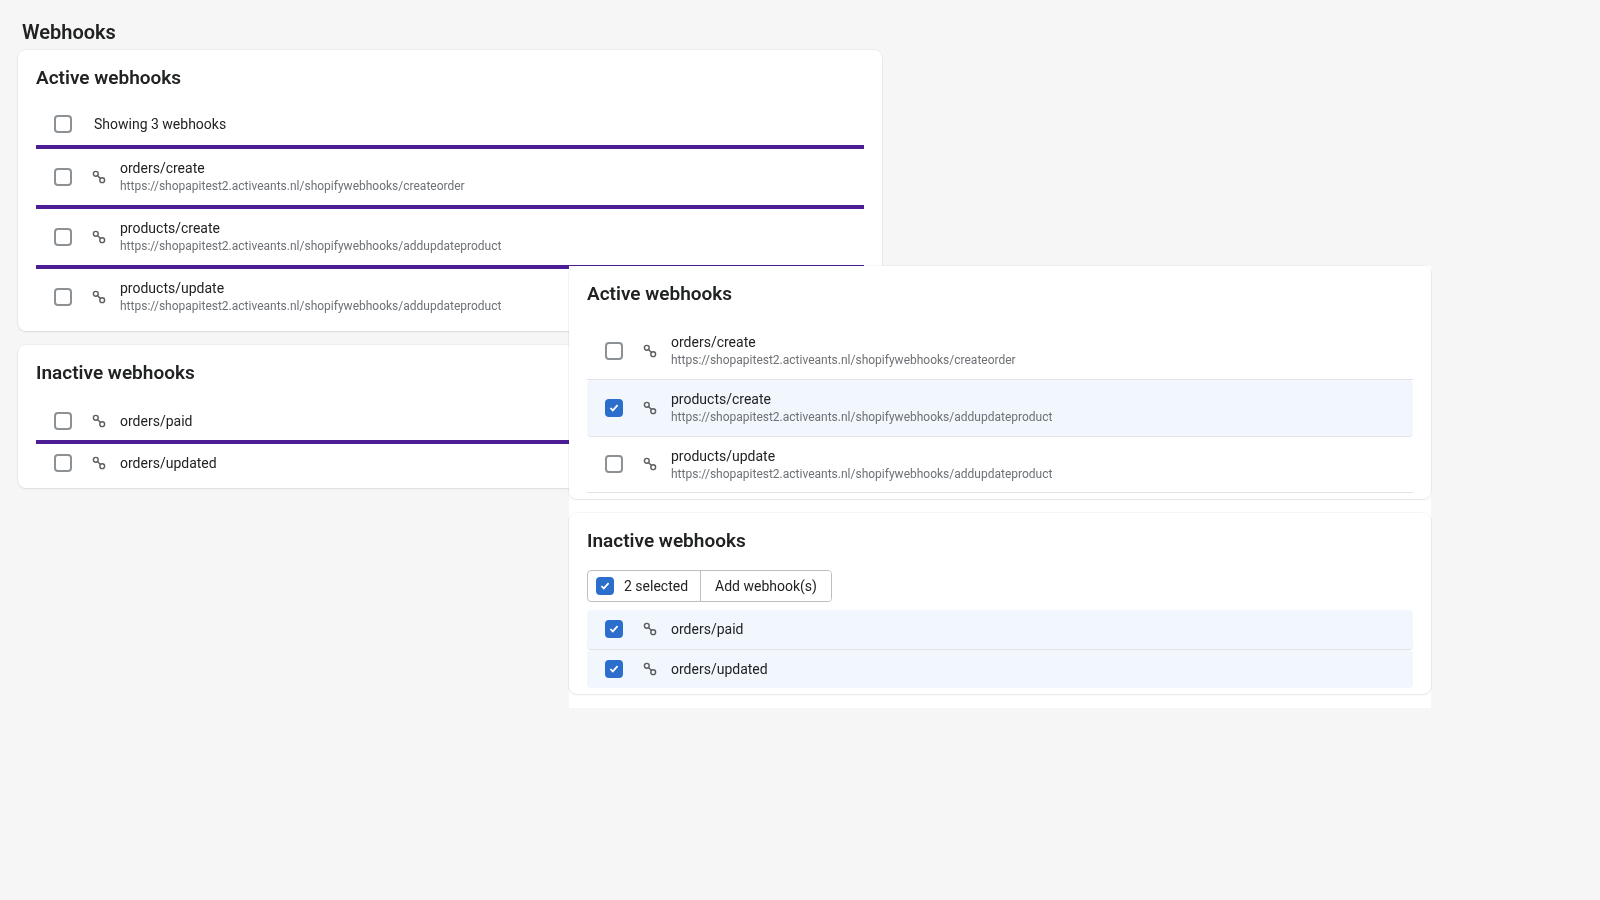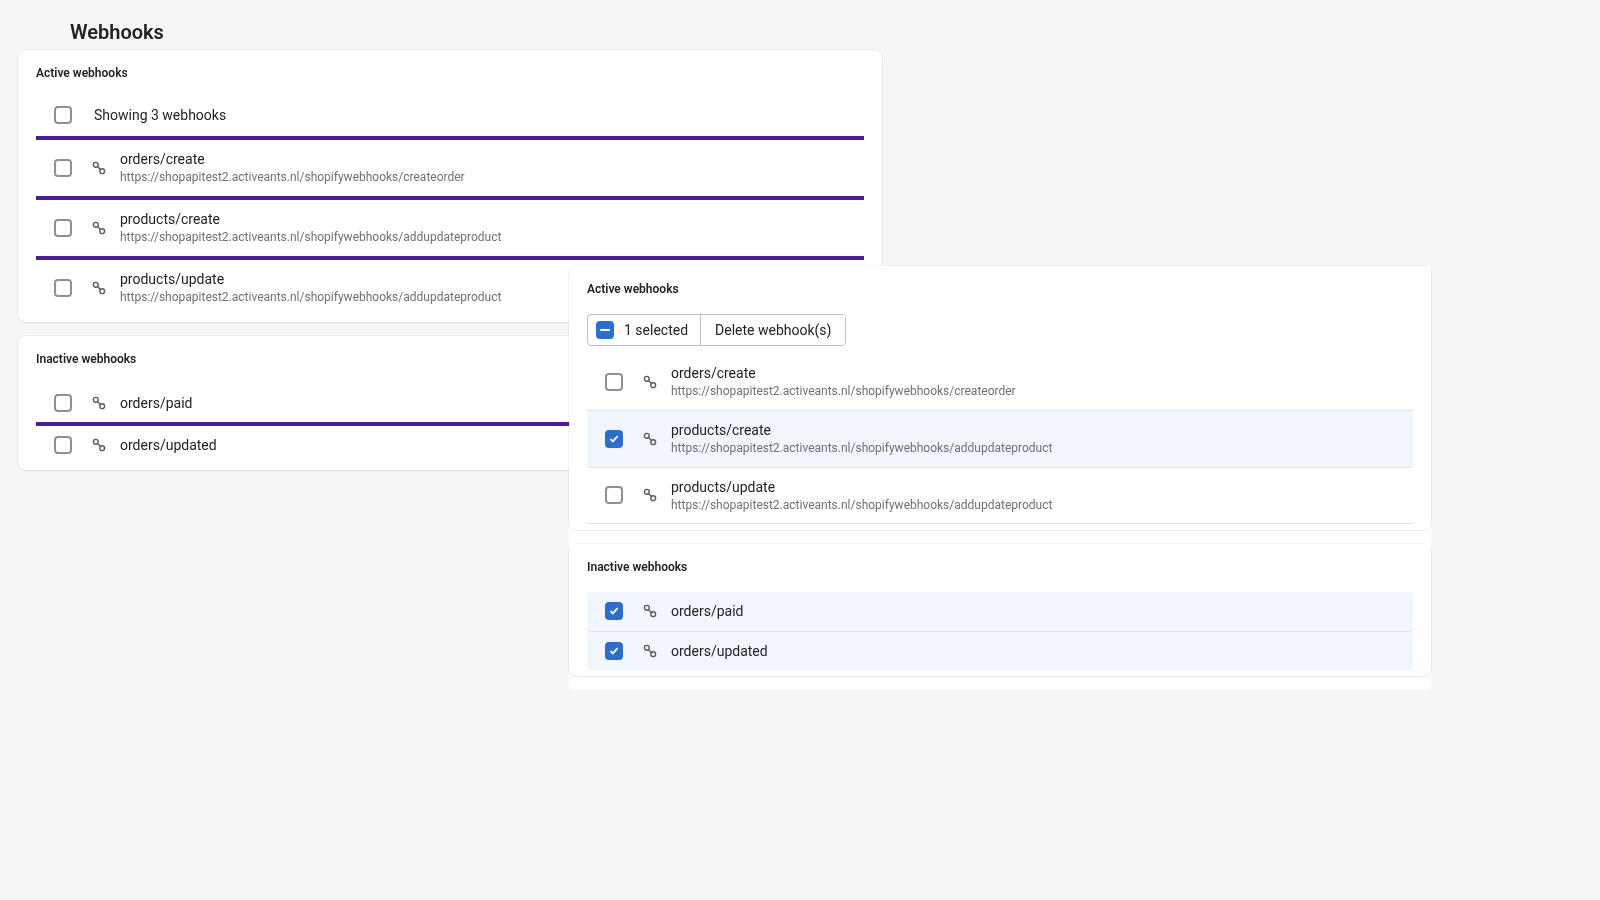--- a/index.html
+++ b/index.html
@@ -10,21 +10,20 @@
   color: #202223;
   width: 1600px;
   height: 900px;
   position: relative;
   overflow: hidden;
 }
 .page-title {
   font-size: 20px;
   font-weight: 600;
   padding: 20px 0 16px 22px;
-  margin-left: 48px;
 }
 .left-col {
   position: absolute;
   left: 18px;
   top: 50px;
   width: 864px;
 }
 .right-col {
   position: absolute;
   left: 569px;
@@ -33,21 +32,21 @@
   background: #fff;
 }
 .card {
   background: #fff;
   border-radius: 8px;
   box-shadow: 0 1px 2px rgba(0,0,0,0.08), 0 0 0 1px rgba(0,0,0,0.03);
   margin-bottom: 14px;
   padding-bottom: 2px;
 }
 .card-title {
-  font-size: 12px;
+  font-size: 19px;
   font-weight: 600;
   padding: 16px 18px 18px 18px;
 }
 .header-row, .row {
   display: flex;
   align-items: center;
   padding: 10px 18px 10px 18px;
   border-bottom: 4px solid #4c1d95;
   margin: 0 18px;
 }
@@ -244,31 +243,20 @@
           </div>
         </div>
       </div>
   </div>
 </div>
 
 <div class="right-col">
 
   <div class="card">
     <div class="card-title">Active webhooks</div>
-    <div class="selection-bar">
-      <div class="sel-group">
-        <div class="sel-left">
-          <span class="checkbox indeterminate">
-              <span class="dash"></span>
-            </span>
-          <span class="sel-text">1 selected</span>
-        </div>
-        <div class="sel-btn">Delete webhook(s)</div>
-      </div>
-    </div>
     <div class="row-group" id="right-active-rows">
         <div class="row">
           <span class="checkbox"></span>
           <span class="icon-col">
             <svg class="webhook-icon" viewBox="0 0 20 20">
               <circle cx="6" cy="6" r="3"></circle>
               <circle cx="14" cy="14" r="3"></circle>
               <line x1="8" y1="8" x2="12" y2="12"></line>
             </svg>
           </span>
@@ -307,20 +295,33 @@
           <div class="text-col">
             <div class="row-title">products/update</div>
             <div class="row-sub">https://shopapitest2.activeants.nl/shopifywebhooks/addupdateproduct</div>
           </div>
         </div>
       </div>
   </div>
 
   <div class="card">
     <div class="card-title">Inactive webhooks</div>
+    <div class="selection-bar">
+      <div class="sel-group">
+        <div class="sel-left">
+          <span class="checkbox checked">
+            <svg class="tick" viewBox="0 0 12 10">
+                <polyline points="1.5 5 4.5 8 10.5 1.5"></polyline>
+              </svg>
+          </span>
+          <span class="sel-text">2 selected</span>
+        </div>
+        <div class="sel-btn">Add webhook(s)</div>
+      </div>
+    </div>
     <div class="row-group" id="right-inactive-rows">
         <div class="row selected">
           <span class="checkbox checked">
             <svg class="tick" viewBox="0 0 12 10">
               <polyline points="1.5 5 4.5 8 10.5 1.5"></polyline>
             </svg>
           </span>
           <span class="icon-col">
             <svg class="webhook-icon" viewBox="0 0 20 20">
               <circle cx="6" cy="6" r="3"></circle>

